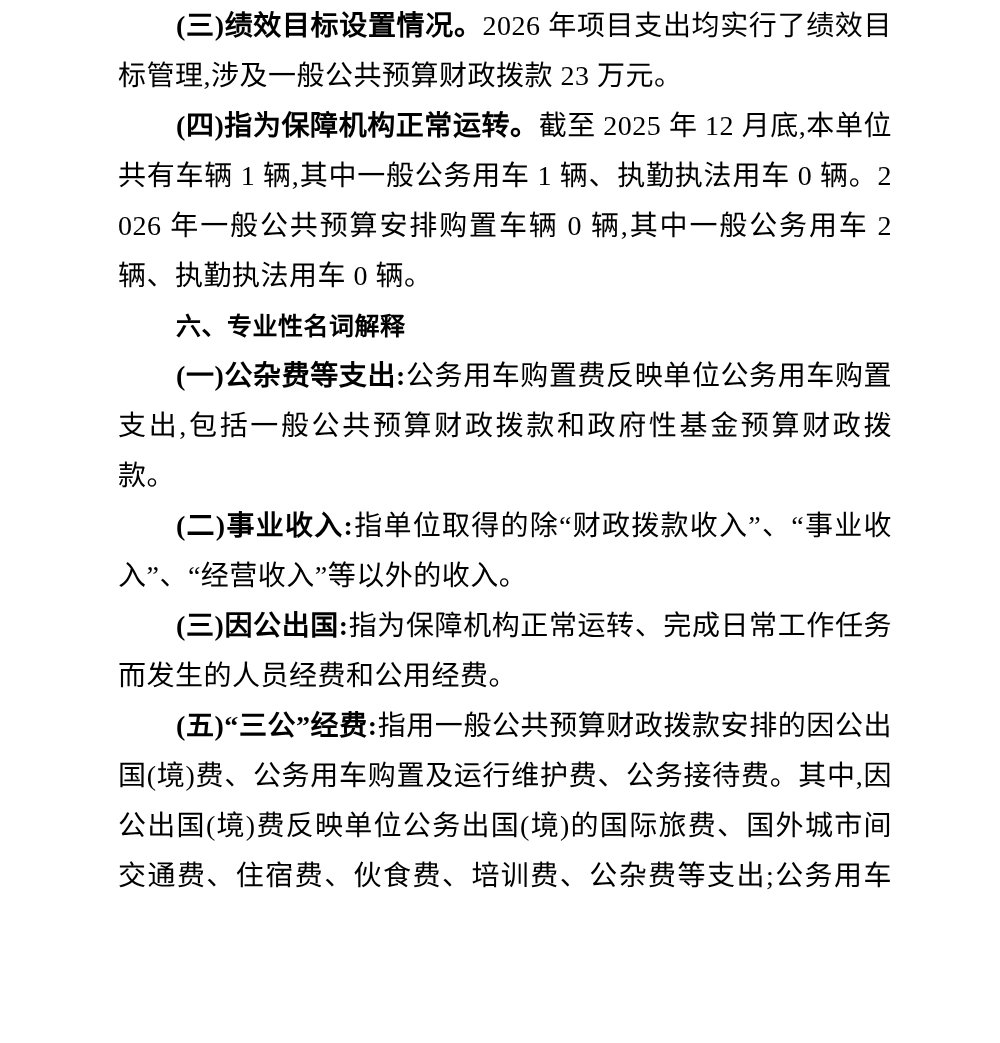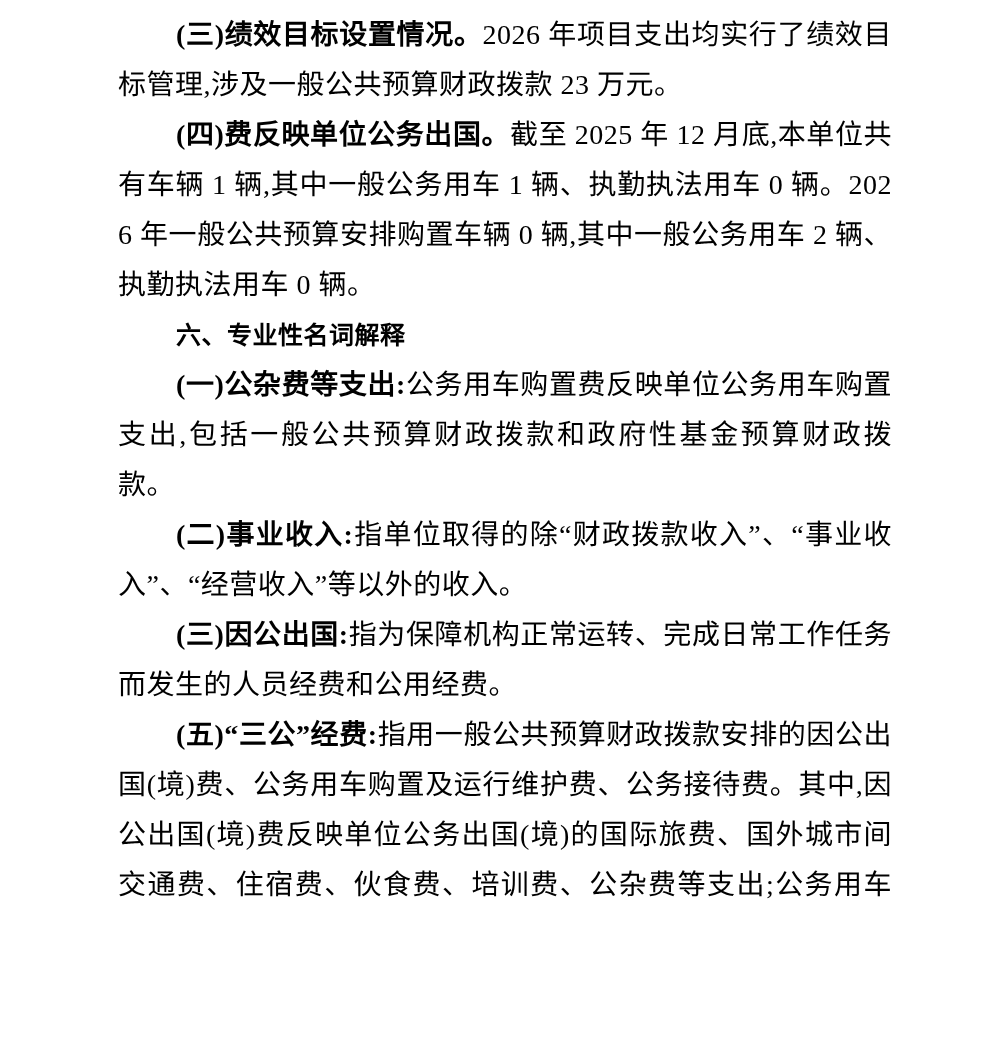--- a/index.html
+++ b/index.html
@@ -13,21 +13,20 @@
     overflow: hidden;
     color: #000000;
     font-family: "Liberation Serif", "DejaVu Serif", serif;
   }
   .page {
     box-sizing: border-box;
     width: 1000px;
     height: 896px;
     padding: 1px 108px 0 118px;
     overflow: hidden;
-    margin-top: 9px;
   }
   .para {
     margin: 0;
     font-size: 28px;
     line-height: 50px;
     text-align: justify;
     text-justify: inter-ideograph;
     text-indent: 58px;
     letter-spacing: 0.5px;
     word-break: break-all;
@@ -45,21 +44,21 @@
     letter-spacing: 0.5px;
   }
 </style>
 </head>
 <body>
 
 <div class="page">
 
   <p class="para"><span class="lead">(三)绩效目标设置情况。</span><span class="rest">2026 年项目支出均实行了绩效目标管理,涉及一般公共预算财政拨款 23 万元。</span></p>
 
-  <p class="para"><span class="lead">(四)费反映单位公务出国。</span><span class="rest">截至 2025 年 12 月底,本单位共有车辆 1 辆,其中一般公务用车 1 辆、执勤执法用车 0 辆。2026 年一般公共预算安排购置车辆 0 辆,其中一般公务用车 2 辆、执勤执法用车 0 辆。</span></p>
+  <p class="para"><span class="lead">(四)指为保障机构正常运转。</span><span class="rest">截至 2025 年 12 月底,本单位共有车辆 1 辆,其中一般公务用车 1 辆、执勤执法用车 0 辆。2026 年一般公共预算安排购置车辆 0 辆,其中一般公务用车 2 辆、执勤执法用车 0 辆。</span></p>
 
   <h2 class="heading">六、专业性名词解释</h2>
 
   <p class="para"><span class="lead">(一)公杂费等支出:</span><span class="rest">公务用车购置费反映单位公务用车购置支出,包括一般公共预算财政拨款和政府性基金预算财政拨款。</span></p>
 
   <p class="para"><span class="lead">(二)事业收入:</span><span class="rest">指单位取得的除“财政拨款收入”、“事业收入”、“经营收入”等以外的收入。</span></p>
 
   <p class="para"><span class="lead">(三)因公出国:</span><span class="rest">指为保障机构正常运转、完成日常工作任务而发生的人员经费和公用经费。</span></p>
 
 

